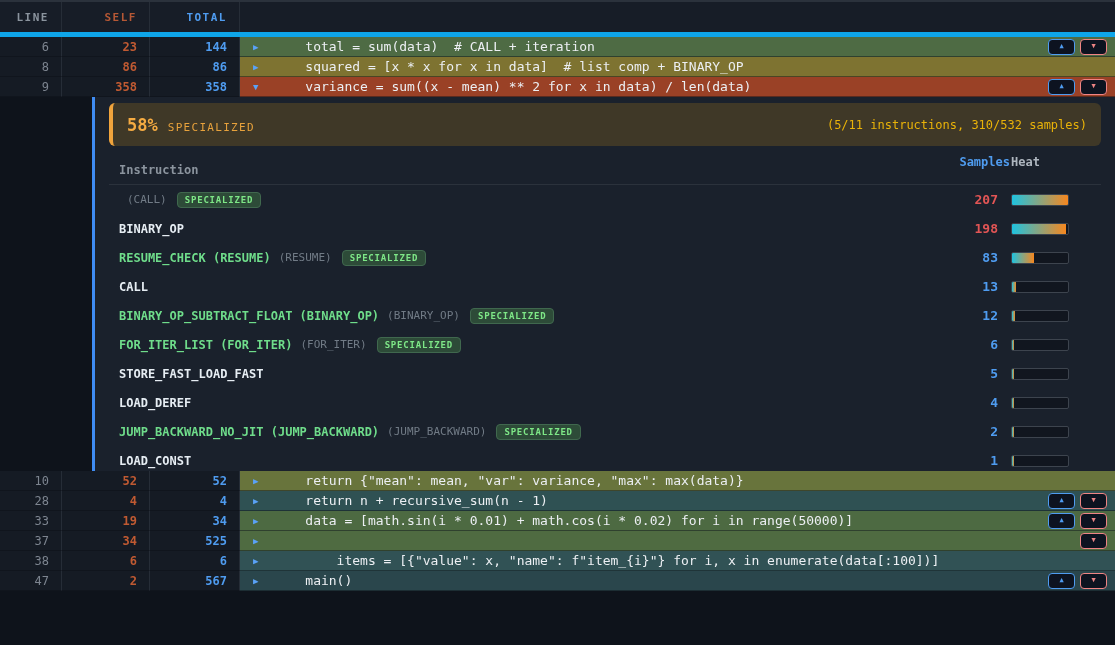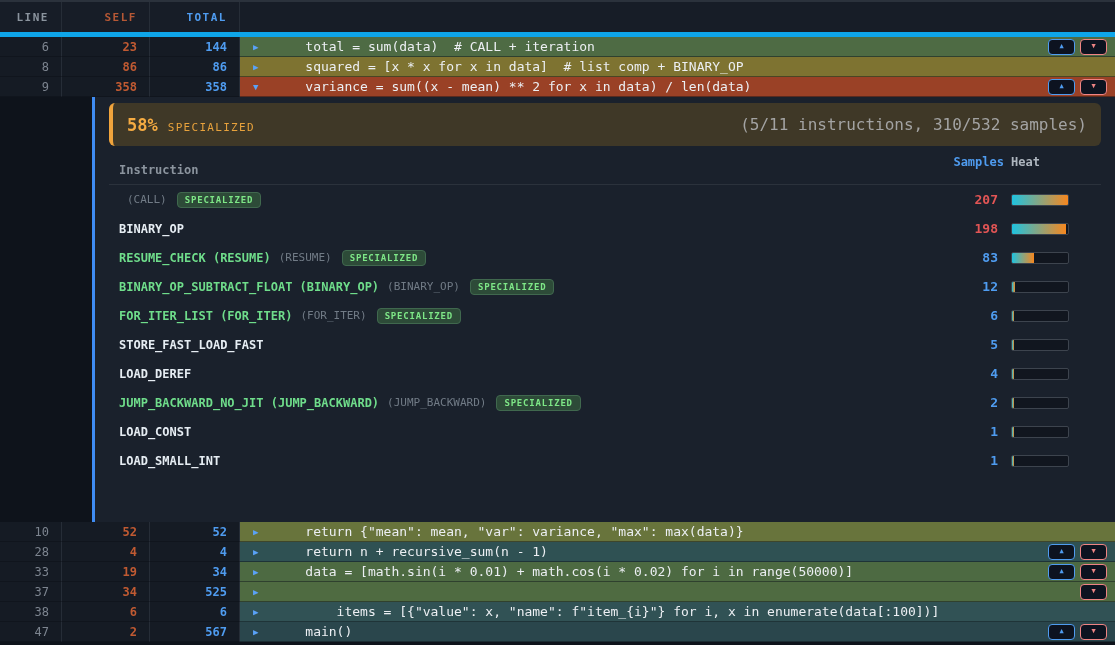--- a/index.html
+++ b/index.html
@@ -27,37 +27,37 @@
   .code { position:relative; display:flex; align-items:center; white-space:pre; overflow:hidden;
           font-size:13px; color:#eceff3; border-bottom:1px solid rgba(10,15,22,0.45); }
   .tri  { flex:none; width:12px; margin-left:13px; margin-right:9px; font-size:9px; color:#5aa2f7; cursor:pointer; }
   .btns { position:absolute; right:8px; top:50%; transform:translateY(-50%); display:flex; gap:5px; }
   .navbtn { width:27px; height:16px; border-radius:4px; background:#0d1320; font-size:7px; line-height:1;
             display:flex; align-items:center; justify-content:center; cursor:pointer; font-family:inherit; }
   .navbtn.up   { border:1.5px solid #4f9cf0; color:#4f9cf0; }
   .navbtn.down { border:1.5px solid #ef8484; color:#ef8484; }
 
   
-  .panel { display:flex; height:425px; background:#0e131b; }
+  .panel { display:flex; height:374px; background:#0e131b; }
   .gutter { width:92px; background:#0e131b; }
   .blueline { width:3px; background:#3f8cf3; }
   .pcontent { flex:1; background:#1a212c; padding:0 14px; }
 
   .banner { margin-top:6px; height:43px; background:#3f3827; border-left:4px solid #f0a43c; border-radius:6px;
             display:flex; align-items:center; justify-content:space-between; padding:0 14px; }
   .pct    { font-size:17px; font-weight:bold; color:#f5ab42; }
   .plabel { font-size:11px; color:#e8a23c; letter-spacing:1.3px; margin-left:10px; }
-  .pdetail{ font-size:16px; color:#a3a3a3; }
+  .pdetail{ font-size:12px; color:#eab308; }
 
   .itable-header { display:flex; height:30px; margin-top:9px; border-bottom:1px solid #2b323c;
                    font-weight:bold; font-size:12px; color:#8b949e; }
   .instr-flex1 { flex:1; padding-left:10px; display:flex; align-items:center; min-width:0; }
   .col-samples { width:90px; text-align:right; flex:none; }
   .shdr { color:#4f9cf0; }
-  .hhdr { width:58px; margin-left:7px; margin-right:32px; color:#aeb6bf; flex:none; }
+  .hhdr { width:58px; margin-left:1px; margin-right:32px; color:#aeb6bf; flex:none; }
 
   .instr-row { display:flex; align-items:center; height:29px; }
   .iname { font-size:12px; font-weight:bold; white-space:nowrap; }
   .iname.green { color:#6fdd8b; }
   .iname.plain { color:#e6edf3;text-align:right; }
   .ibase { font-size:11px; color:#717b86; margin-left:8px; white-space:nowrap; }
   .badge { margin-left:10px; font-size:9px; font-weight:bold; letter-spacing:0.8px; color:#7ee787;
            background:#2d4b38; border:1px solid #40684e; border-radius:4px; padding:2px 7px; white-space:nowrap; }
   .samples { font-size:13px; font-weight:bold; }
   .samples.hot  { color:#e25555; }
@@ -144,20 +144,29 @@
               <span class="ibase">(RESUME)</span>
               <span class="badge">SPECIALIZED</span>
             </div>
             <div class="col-samples samples cold">83</div>
             <div class="heatbar">
               <div class="heatfill" style="width: 40.1%;"></div>
             </div>
           </div>
           <div class="instr-row">
             <div class="instr-flex1">
+              <span class="iname plain">CALL</span>
+            </div>
+            <div class="col-samples samples cold">13</div>
+            <div class="heatbar">
+              <div class="heatfill" style="width: 6.3%;"></div>
+            </div>
+          </div>
+          <div class="instr-row">
+            <div class="instr-flex1">
               <span class="iname green">BINARY_OP_SUBTRACT_FLOAT (BINARY_OP)</span>
               <span class="ibase">(BINARY_OP)</span>
               <span class="badge">SPECIALIZED</span>
             </div>
             <div class="col-samples samples cold">12</div>
             <div class="heatbar">
               <div class="heatfill" style="width: 5.8%;"></div>
             </div>
           </div>
           <div class="instr-row">

